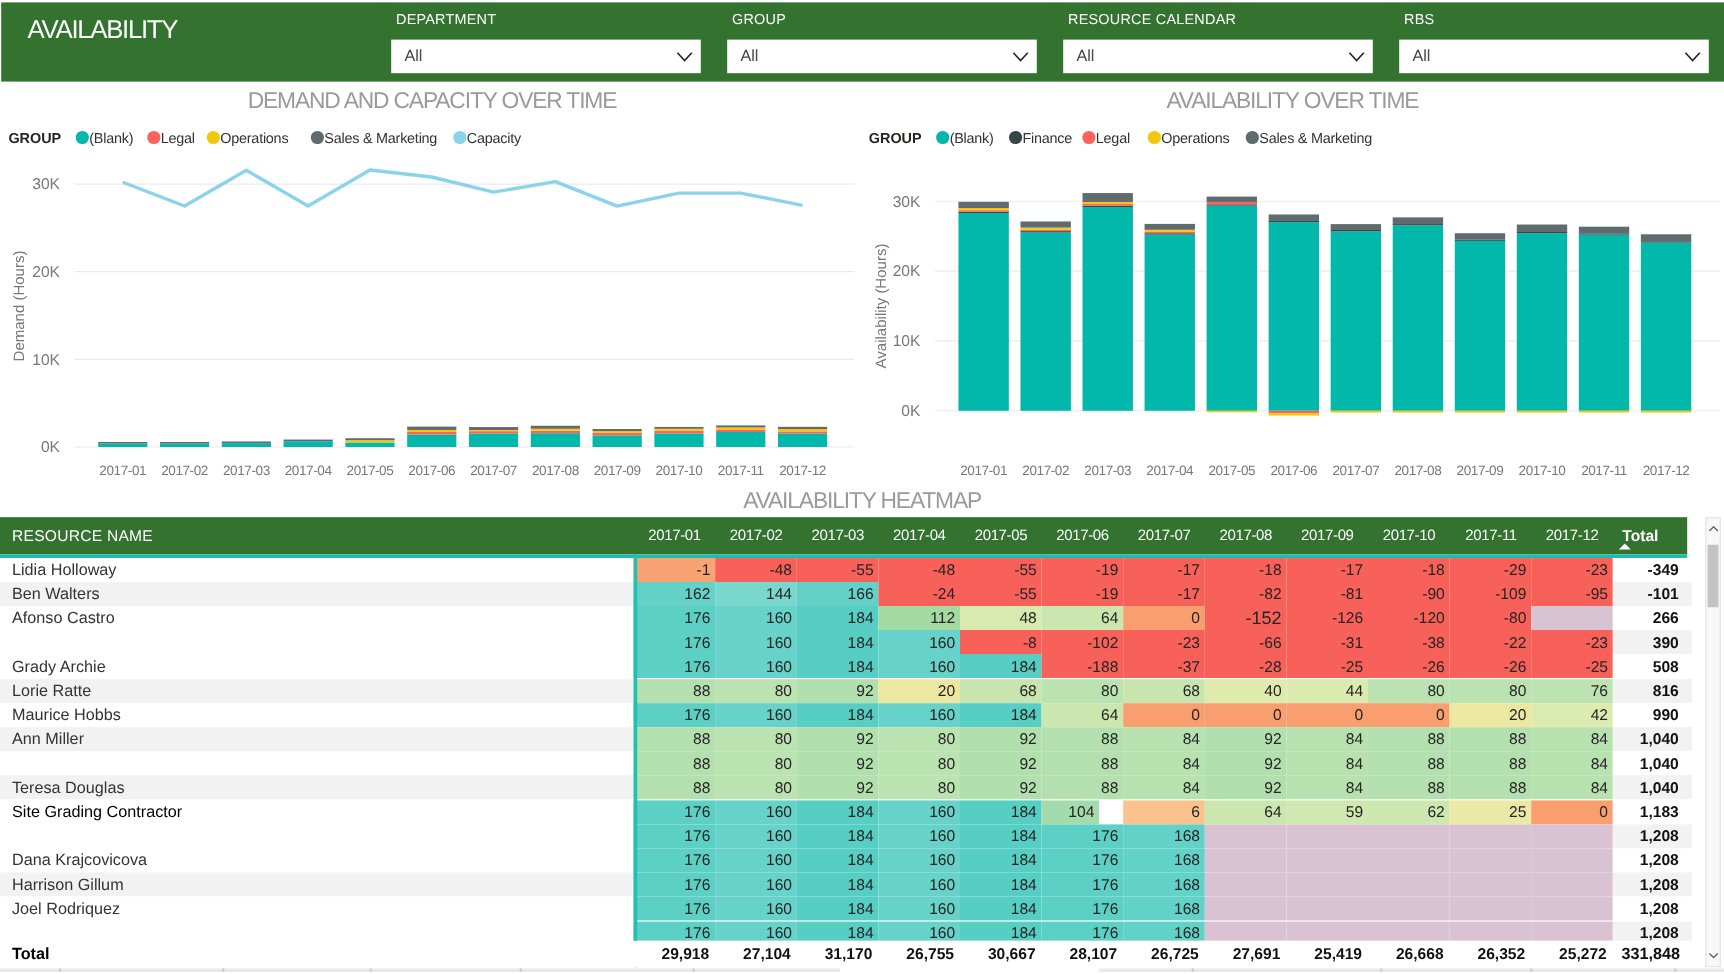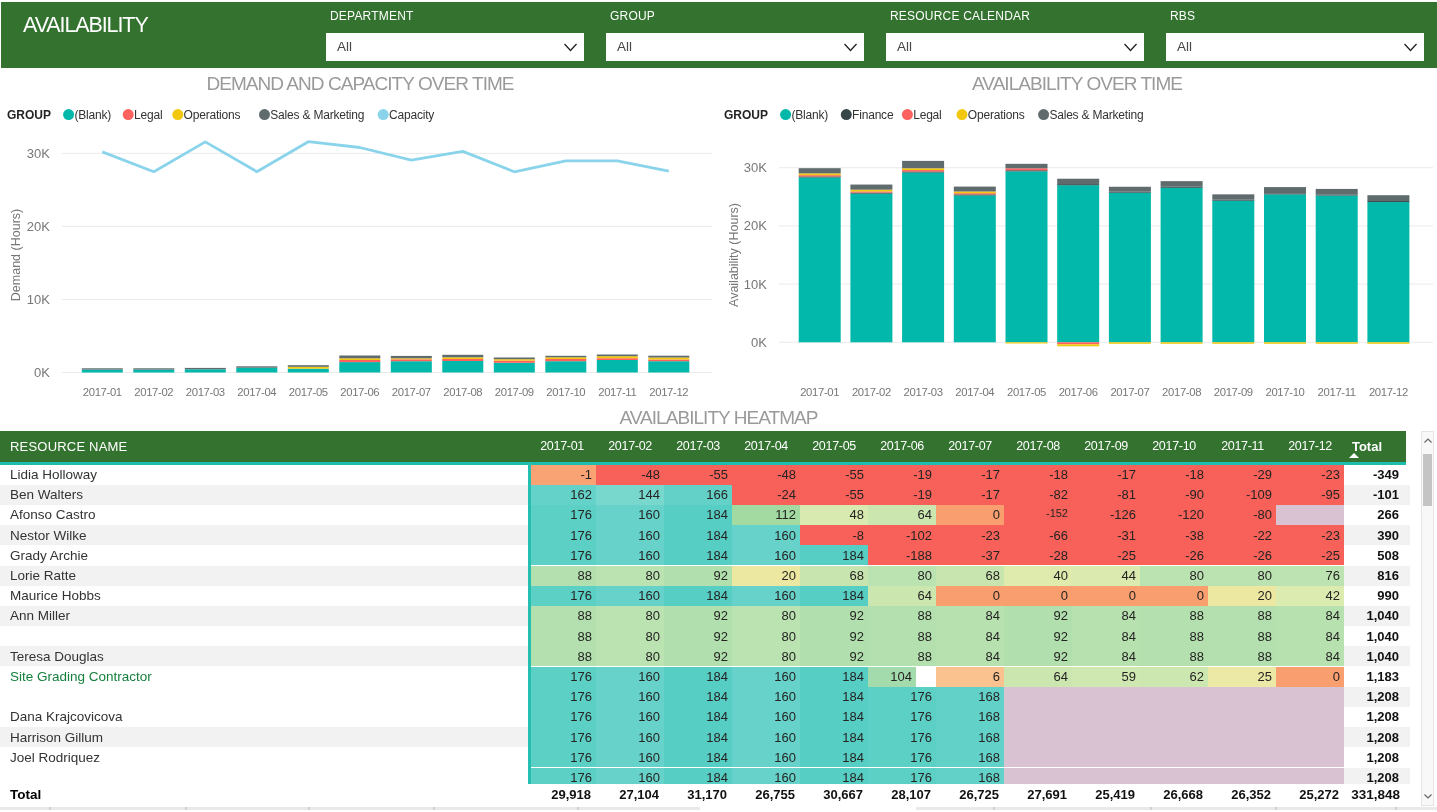--- a/index.html
+++ b/index.html
@@ -328,41 +328,38 @@
 <div class="a" style="left:800px;top:0;width:68px;height:100%;background:#D8EAAF">
 <div class="a" style="right:4px;top:2.5px;font-size:13px;color:#252423">48</div>
 </div>
 <div class="a" style="left:868px;top:0;width:68px;height:100%;background:#CBE6AF">
 <div class="a" style="right:4px;top:2.5px;font-size:13px;color:#252423">64</div>
 </div>
 <div class="a" style="left:936px;top:0;width:68px;height:100%;background:#F99E6E">
 <div class="a" style="right:4px;top:2.5px;font-size:13px;color:#252423">0</div>
 </div>
 <div class="a" style="left:1004px;top:0;width:68px;height:100%;background:#F8615A">
-<div class="a" style="right:4px;top:2.5px;font-size:11px;color:#252423">-152</div>
+<div class="a" style="right:4px;top:2.5px;font-size:15px;color:#252423">-152</div>
 </div>
 <div class="a" style="left:1072px;top:0;width:68px;height:100%;background:#F8615A">
 <div class="a" style="right:4px;top:2.5px;font-size:13px;color:#252423">-126</div>
 </div>
 <div class="a" style="left:1140px;top:0;width:68px;height:100%;background:#F8615A">
 <div class="a" style="right:4px;top:2.5px;font-size:13px;color:#252423">-120</div>
 </div>
 <div class="a" style="left:1208px;top:0;width:68px;height:100%;background:#F8615A">
 <div class="a" style="right:4px;top:2.5px;font-size:13px;color:#252423">-80</div>
 </div>
 <div class="a" style="left:1276px;top:0;width:68px;height:100%;background:#D9C3D3">
 </div>
 <div class="a" style="left:1344px;top:0;width:66px;height:100%;background:#FFFFFF">
         <div class="a" style="right:11px;top:2.5px;font-size:13px;font-weight:bold;color:#111">266</div>
       </div>
 </div>
 <div class="a" style="left:0;top:63.1px;width:1410px;height:20.2px">
-<div class="a" style="left:0;top:0;width:528px;height:100%;background:#F2F2F2">
-        <div class="a" style="left:10px;top:2.5px;font-size:13.5px;color:#333">Nestor Wilke</div>
-      </div>
 <div class="a" style="left:528px;top:0;width:68px;height:100%;background:#5DD0C6">
 <div class="a" style="right:4px;top:2.5px;font-size:13px;color:#252423">176</div>
 </div>
 <div class="a" style="left:596px;top:0;width:68px;height:100%;background:#66D2C9">
 <div class="a" style="right:4px;top:2.5px;font-size:13px;color:#252423">160</div>
 </div>
 <div class="a" style="left:664px;top:0;width:68px;height:100%;background:#57CEC4">
 <div class="a" style="right:4px;top:2.5px;font-size:13px;color:#252423">184</div>
 </div>
 <div class="a" style="left:732px;top:0;width:68px;height:100%;background:#66D2C9">
@@ -652,21 +649,21 @@
 </div>
 <div class="a" style="left:1276px;top:0;width:68px;height:100%;background:#B8E1B0">
 <div class="a" style="right:4px;top:2.5px;font-size:13px;color:#252423">84</div>
 </div>
 <div class="a" style="left:1344px;top:0;width:66px;height:100%;background:#F2F2F2">
         <div class="a" style="right:11px;top:2.5px;font-size:13px;font-weight:bold;color:#111">1,040</div>
       </div>
 </div>
 <div class="a" style="left:0;top:204.5px;width:1410px;height:20.2px">
 <div class="a" style="left:0;top:0;width:528px;height:100%;background:#FFFFFF">
-        <div class="a" style="left:10px;top:2.5px;font-size:13.5px;color:#15803d">Site Grading Contractor</div>
+        <div class="a" style="left:10px;top:2.5px;font-size:13.5px;color:#000000">Site Grading Contractor</div>
       </div>
 <div class="a" style="left:528px;top:0;width:68px;height:100%;background:#5DD0C6">
 <div class="a" style="right:4px;top:2.5px;font-size:13px;color:#252423">176</div>
 </div>
 <div class="a" style="left:596px;top:0;width:68px;height:100%;background:#66D2C9">
 <div class="a" style="right:4px;top:2.5px;font-size:13px;color:#252423">160</div>
 </div>
 <div class="a" style="left:664px;top:0;width:68px;height:100%;background:#57CEC4">
 <div class="a" style="right:4px;top:2.5px;font-size:13px;color:#252423">184</div>
 </div>

